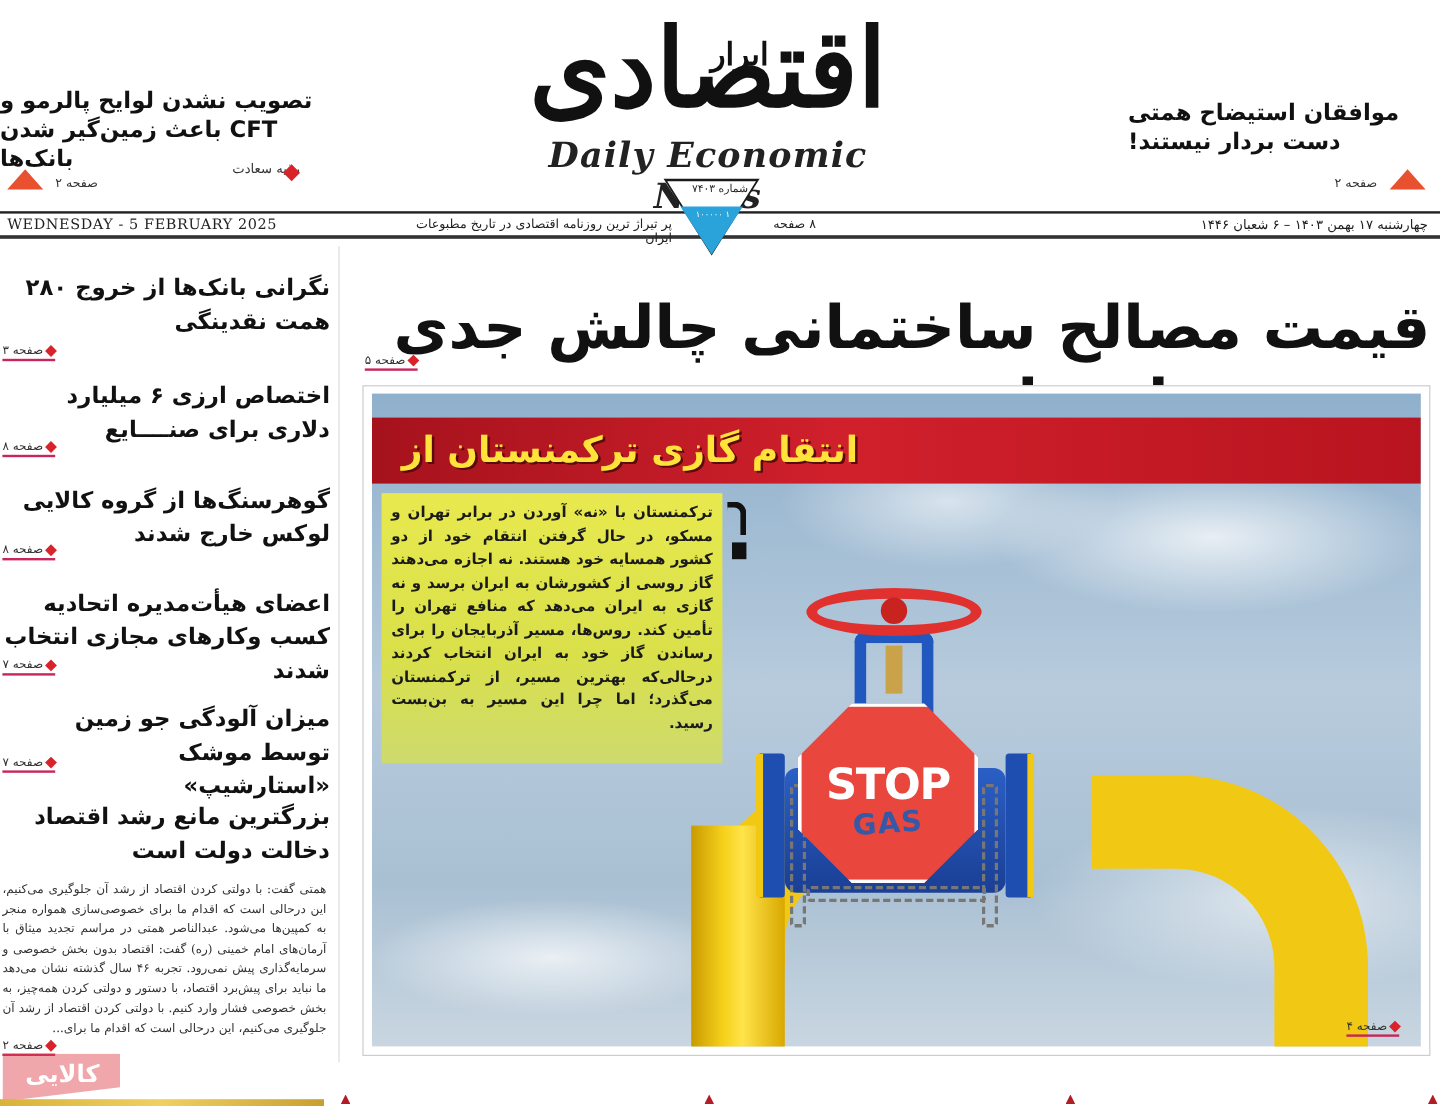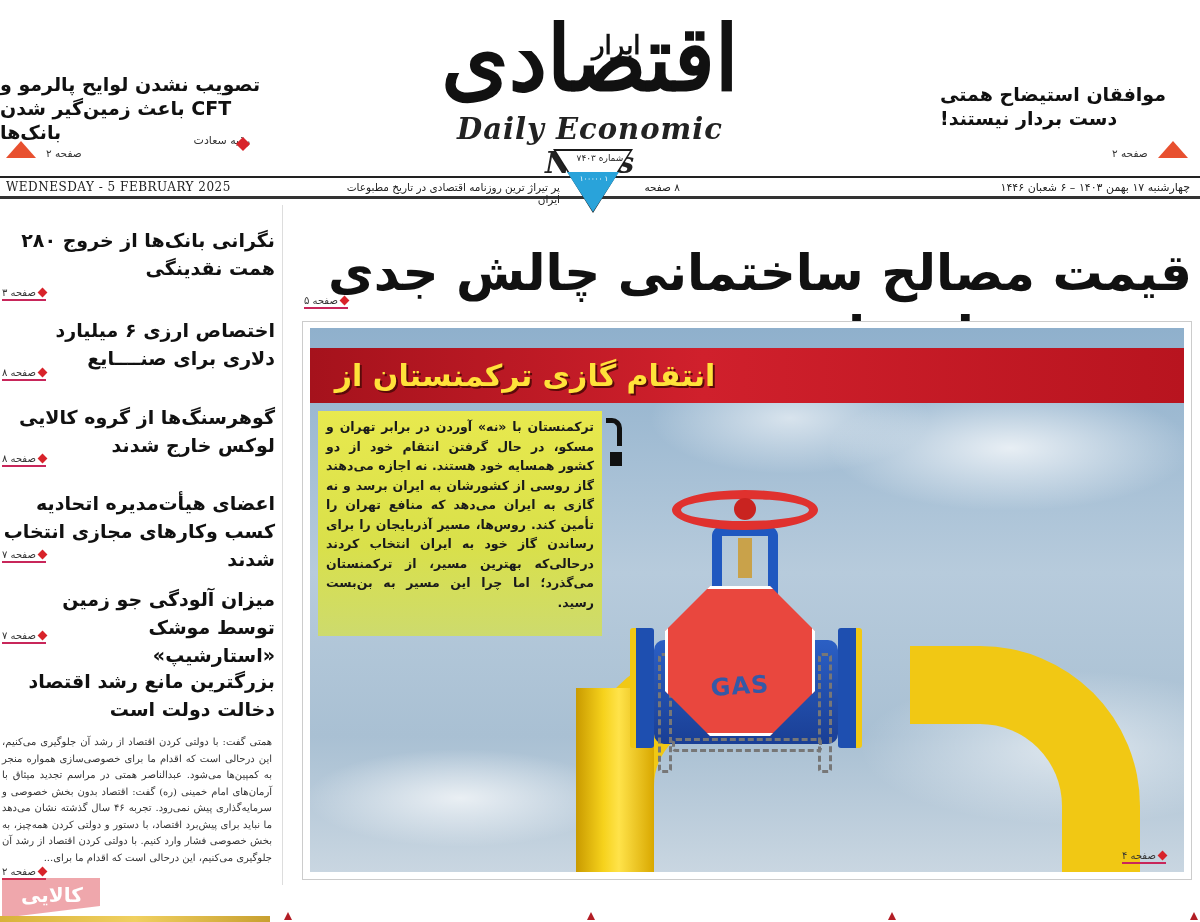--- a/index.html
+++ b/index.html
@@ -199,20 +199,21 @@
   <div class="abs valve-stem-bar"></div>
   <div class="abs valve-wheel"></div>
   <div class="abs valve-hub"></div>
   <div class="abs flange-l"></div>
   <div class="abs flange-r"></div>
   <div class="abs valve-body"></div>
   <div class="abs chain chain-l"></div>
   <div class="abs chain chain-r"></div>
   <div class="abs chain chain-b"></div>
   <div class="abs stop-sign"></div>
+  <div class="abs stop-text">STOP</div>
   <div class="abs gas-text">GAS</div>
 
   <div class="abs page-tag hero-page-ref">
     <span class="d"></span>
     <span>صفحه ۴</span>
   </div>
 </div>
 
 <div class="abs sidebar-divider"></div>
 

